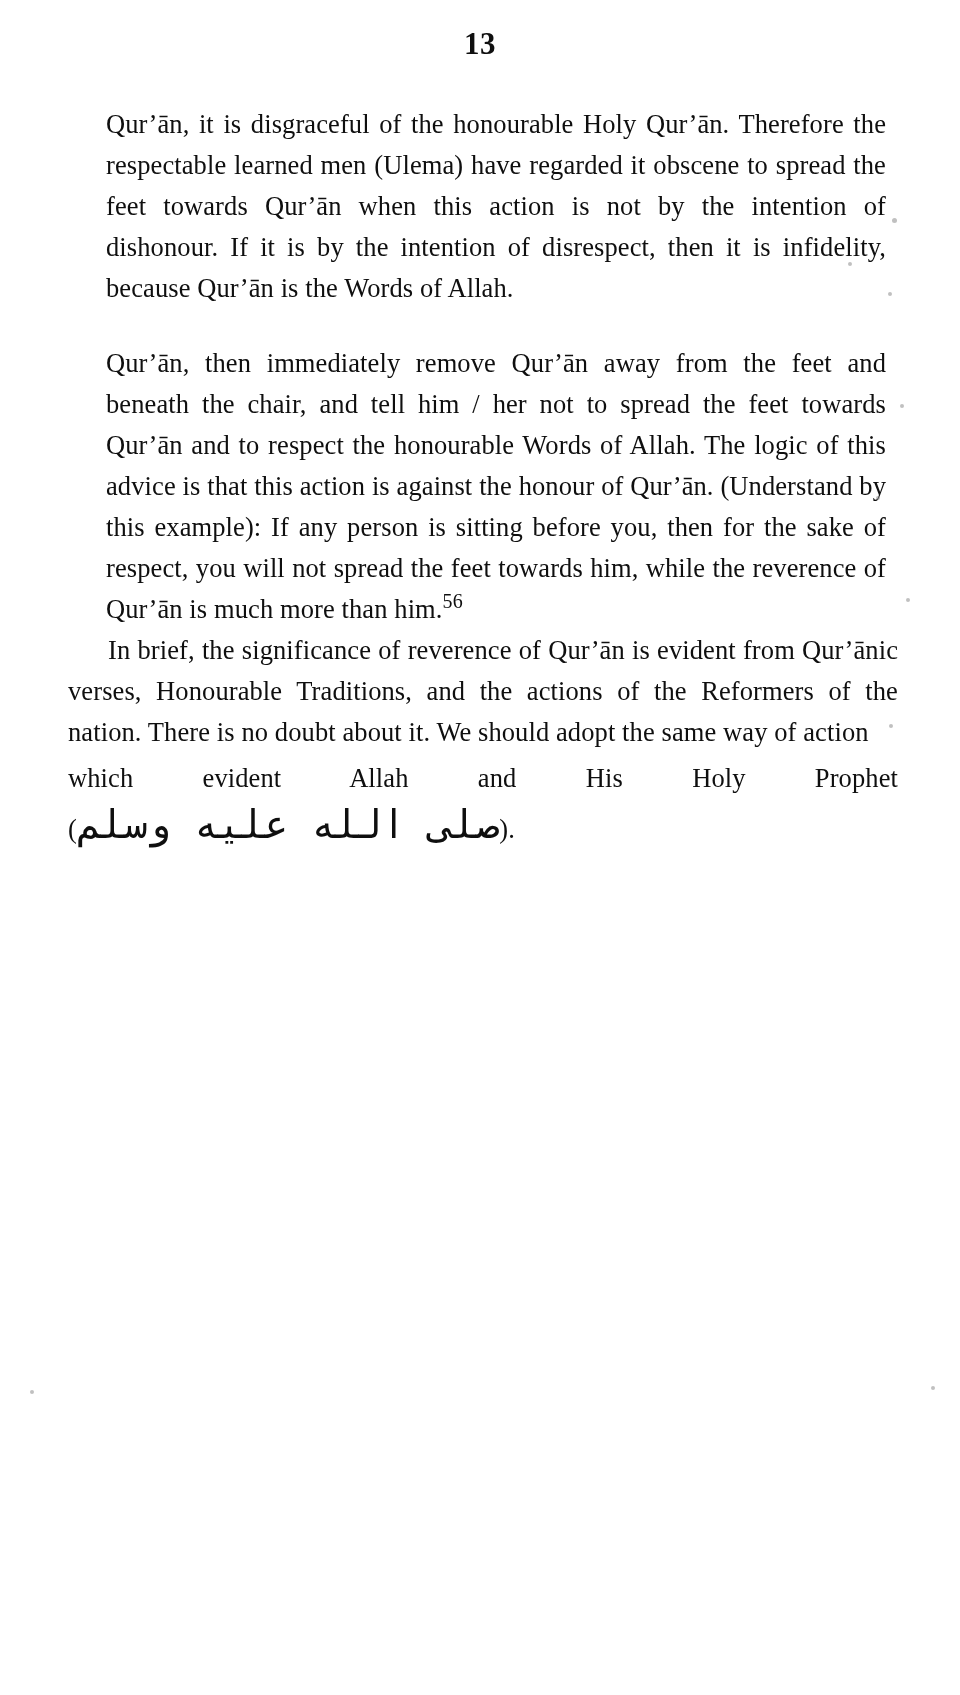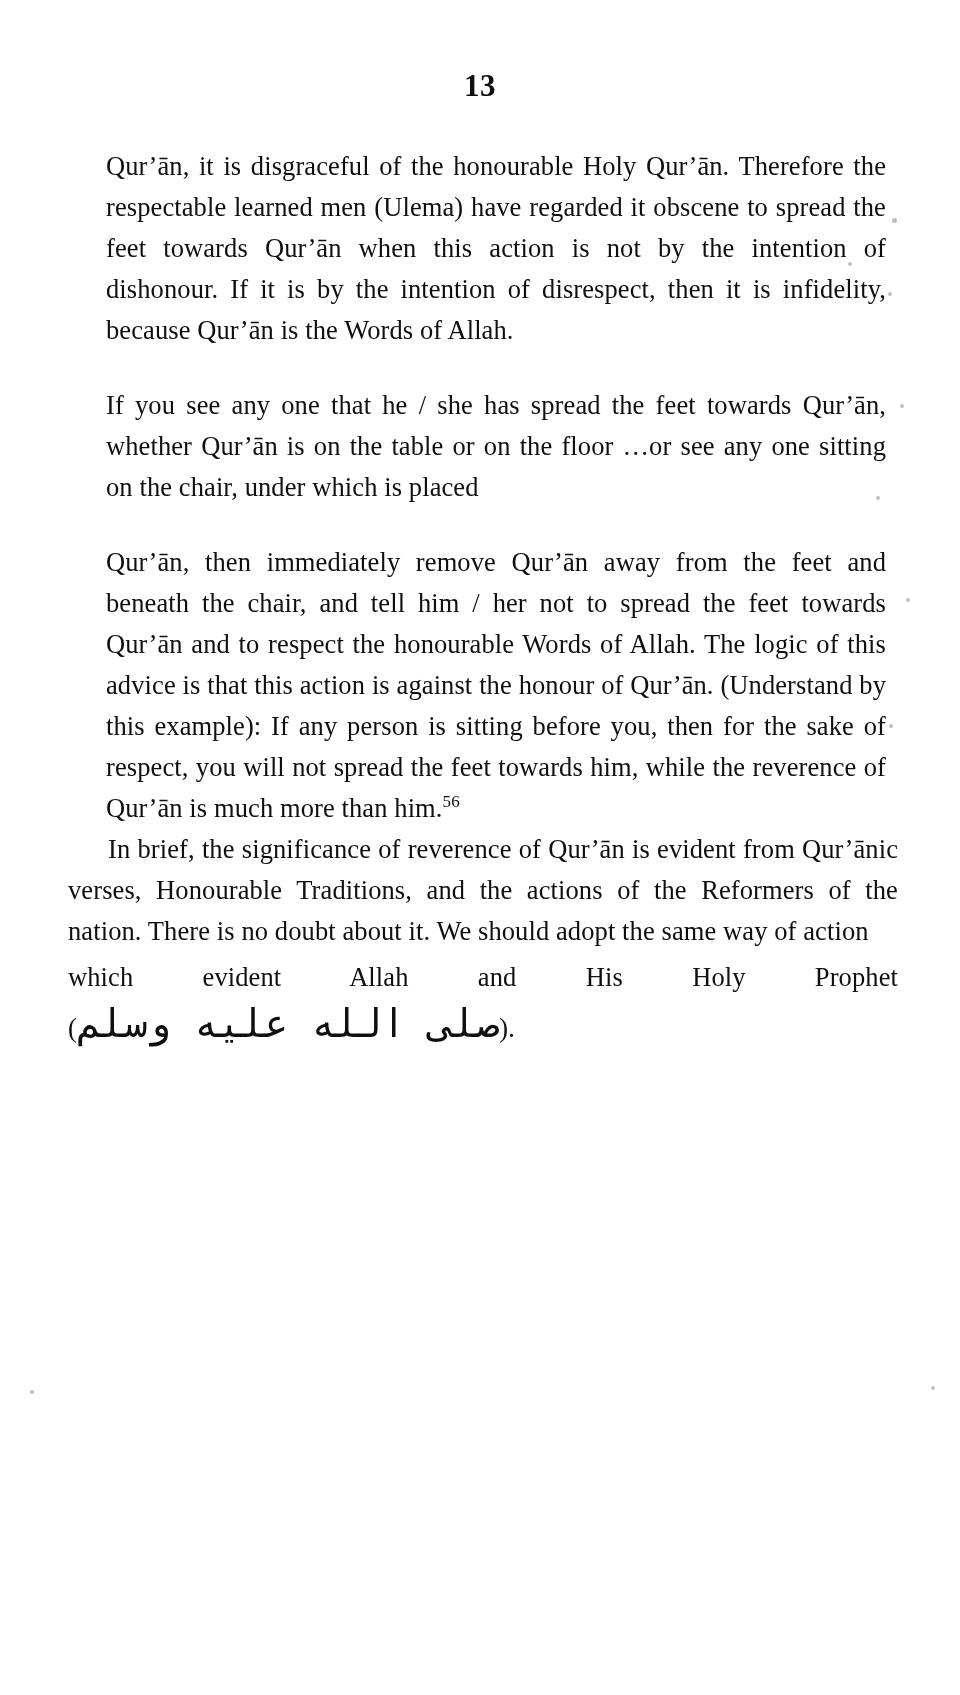--- a/index.html
+++ b/index.html
@@ -19,21 +19,21 @@
     width: 960px;
     height: 1695px;
     position: relative;
     box-sizing: border-box;
   }
   .page-number {
     text-align: center;
     font-weight: bold;
     font-size: 31px;
     letter-spacing: 0.5px;
-    padding-top: 68px;
+    padding-top: 26px;
     padding-bottom: 0;
     font-family: "Liberation Serif", "DejaVu Serif", serif;
   }
   .body-area {
     margin-top: 42px;
     padding-left: 68px;
     padding-right: 62px;
   }
   p {
     margin: 0;
@@ -48,21 +48,21 @@
   }
   .gap-med { margin-top: 34px; }
   .gap-large { }
   .flush-lead {
     text-indent: 40px;
   }
   .no-justify-last {
     text-align-last: left;
   }
   sup {
-    font-size: 17px;
+    font-size: 20px;
     vertical-align: super;
     line-height: 0;
   }
   .arabic {
     font-size: 39px;
     font-family: Liberation Mono, monospace;
     direction: rtl;
     unicode-bidi: embed;
     white-space: nowrap;
   }
@@ -95,21 +95,20 @@
   <div class="speck" style="left:30px; top:1390px; width:4px; height:4px;"></div>
   <div class="speck" style="left:931px; top:1386px; width:4px; height:4px;"></div>
 
   <div class="page-number">13</div>
 
   <div class="body-area">
 
     <p class="indented">Qur’ān, it is disgraceful of the honourable Holy Qur’ān. Therefore the respectable learned men (Ulema) have regarded  it obscene to spread the feet towards Qur’ān when this action is not by the intention of dishonour.  If it is by the intention of disrespect, then it is infidelity, because Qur’ān is the Words of Allah.</p>
 
 
-    <p class="indented gap-med no-justify-last">If you see any one that he / she has spread the feet towards Qur’ān, whether Qur’ān is on the table or on the floor …or see any one sitting on the chair, under which is placed</p>
 
     <p class="indented gap-med"><span>Qur’ān, then immediately remove Qur’ān away from the feet and beneath the chair, and tell him / her not to spread the feet towards Qur’ān and to respect the honourable Words of Allah. The logic of this advice is that this action is against the honour of Qur’ān. (Understand by this example): If any person is sitting before you, then for the sake of respect, you will not spread the feet towards him, while the reverence of Qur’ān is much more than him.</span><sup>56</sup></p>
 
     <div class="final-block gap-large">
       <p class="flush-lead">In brief, the significance of reverence of Qur’ān is evident from Qur’ānic verses, Honourable Traditions, and the actions of the Reformers of the nation. There is no doubt about it. We should adopt the same way of action</p>
       <p class="line-arabic no-justify-last"><span>which evident Allah and His Holy Prophet (</span><span class="arabic">صلى الله عليه وسلم</span><span>).</span></p>
     </div>
 
   </div>
 </div>

